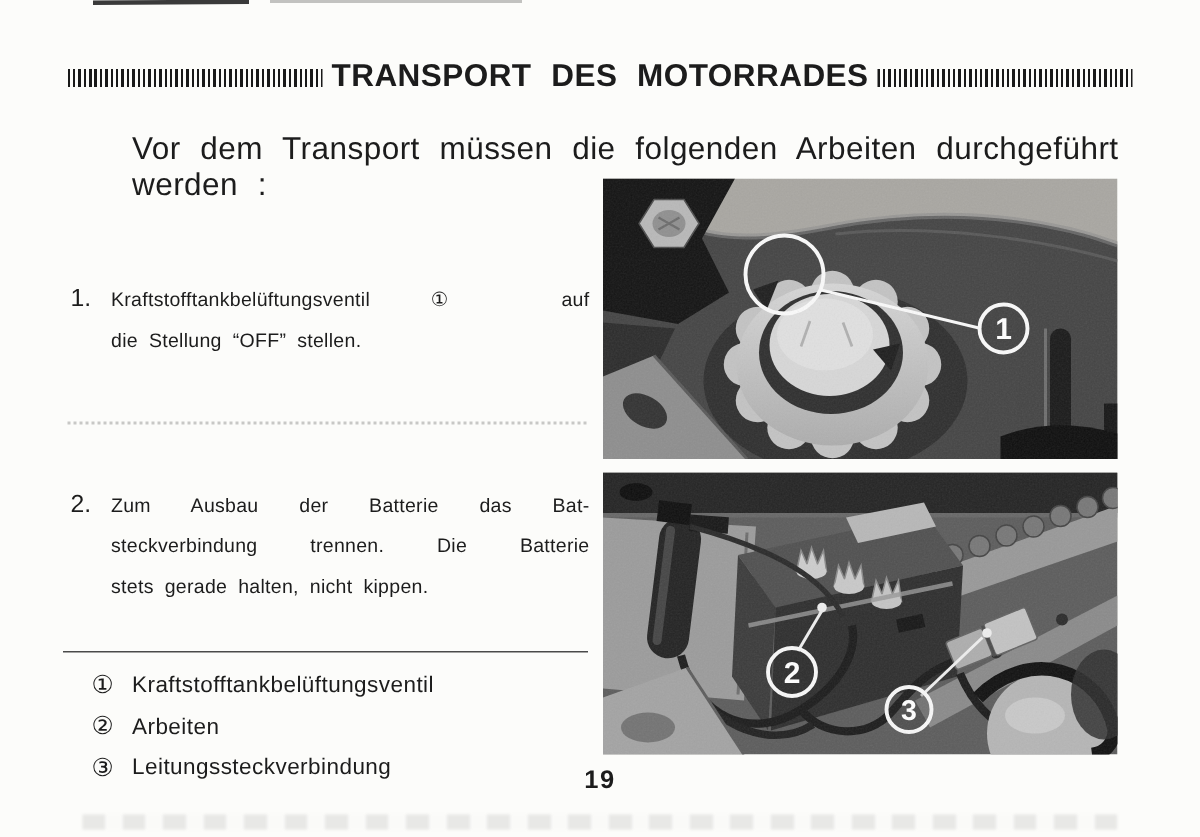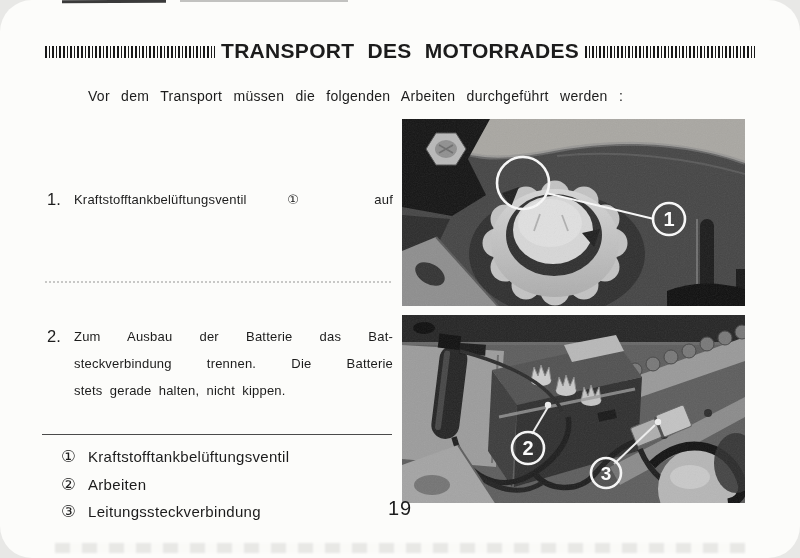--- a/index.html
+++ b/index.html
@@ -1,37 +1,36 @@
 <!DOCTYPE html>
 <html><head>
 <meta charset="utf-8">
 <style>
   html,body { margin:0; padding:0; background:#e8e8e6; }
   .page {
     position:relative; width:800px; height:558px; margin:0 auto;
     background:#fcfcfa; overflow:hidden;
     font-family:"Liberation Sans","DejaVu Sans",sans-serif;
     color:#1c1c1c;
-    border-radius:32px;
     -webkit-font-smoothing:antialiased;
   }
 
   
   .header { position:absolute; top:39px; left:45px; width:710px; height:24px;
             display:flex; align-items:center; }
   .stripes { height:12px; flex:1;
              background:repeating-linear-gradient(90deg,#191919 0 1.6px,rgba(255,255,255,0) 1.6px 3.6px); }
   .stripes.left  { margin-top:2px; }
   .stripes.right { margin-top:2px; }
   .title { font-size:21px; font-weight:bold; letter-spacing:.3px; word-spacing:7px;
            white-space:nowrap; padding:0 6px; }
 
   
   .intro { position:absolute; left:88px; top:88px; width:672px;
-           font-size:14px; letter-spacing:.3px; word-spacing:7px; }
+           font-size:21px; letter-spacing:.3px; word-spacing:7px; }
 
   
   .step { position:absolute; left:47px; width:346px; display:flex; }
   .step1 { top:186px; }
   .step2 { top:323px; }
   .step-num { flex:none; width:27px; font-size:16.5px; line-height:27px; }
   .step-body { flex:1; }
   .sline { font-size:13px; line-height:27px; letter-spacing:.2px;
            text-align:justify; text-align-last:justify; word-spacing:2px; }
   .sline.last { text-align:left; text-align-last:left; word-spacing:3.5px; }
@@ -42,22 +41,22 @@
   .div-solid  { position:absolute; left:42px; top:434px; width:350px;
                 border-top:1.5px solid #4a4a4a; }
 
   
   .legend { position:absolute; left:61px; top:443px; }
   .leg-row { display:flex; align-items:center; height:27.5px; font-size:15px;
              letter-spacing:.3px; }
   .leg-marker { flex:none; width:27px; font-size:16.5px; }
 
   
-  .pagenum { position:absolute; left:0; right:0; top:497px; text-align:center;
-             font-size:20px; font-weight:normal; letter-spacing:1px; }
+  .pagenum { position:absolute; left:0; right:0; top:510px; text-align:center;
+             font-size:17px; font-weight:bold; letter-spacing:1px; }
 
   
   .fig { position:absolute; display:block; }
   .fig1 { left:402px; top:119px; width:343px; height:187px; }
   .fig2 { left:402px; top:315px; width:343px; height:188px; }
   .fig svg { display:block; }
 
   
   .art-top-a { position:absolute; left:62px; top:0; width:104px; height:2.5px;
                background:#3a3a3a; transform:rotate(-.4deg); }
@@ -82,20 +81,21 @@
     <div class="title">TRANSPORT DES MOTORRADES</div>
     <div class="stripes right"></div>
   </div>
 
   <div class="intro">Vor dem Transport müssen die folgenden Arbeiten durchgeführt werden :</div>
 
   <div class="step step1">
     <div class="step-num">1.</div>
     <div class="step-body">
       <div class="sline">Kraftstofftankbelüftungsventil ① auf</div>
+      <div class="sline last">die Stellung “OFF” stellen.</div>
     </div>
   </div>
 
   <div class="div-dotted"></div>
 
   <div class="step step2">
     <div class="step-num">2.</div>
     <div class="step-body">
       <div class="sline">Zum Ausbau der Batterie das Bat-</div>
       <div class="sline">steckverbindung trennen. Die Batterie</div>

